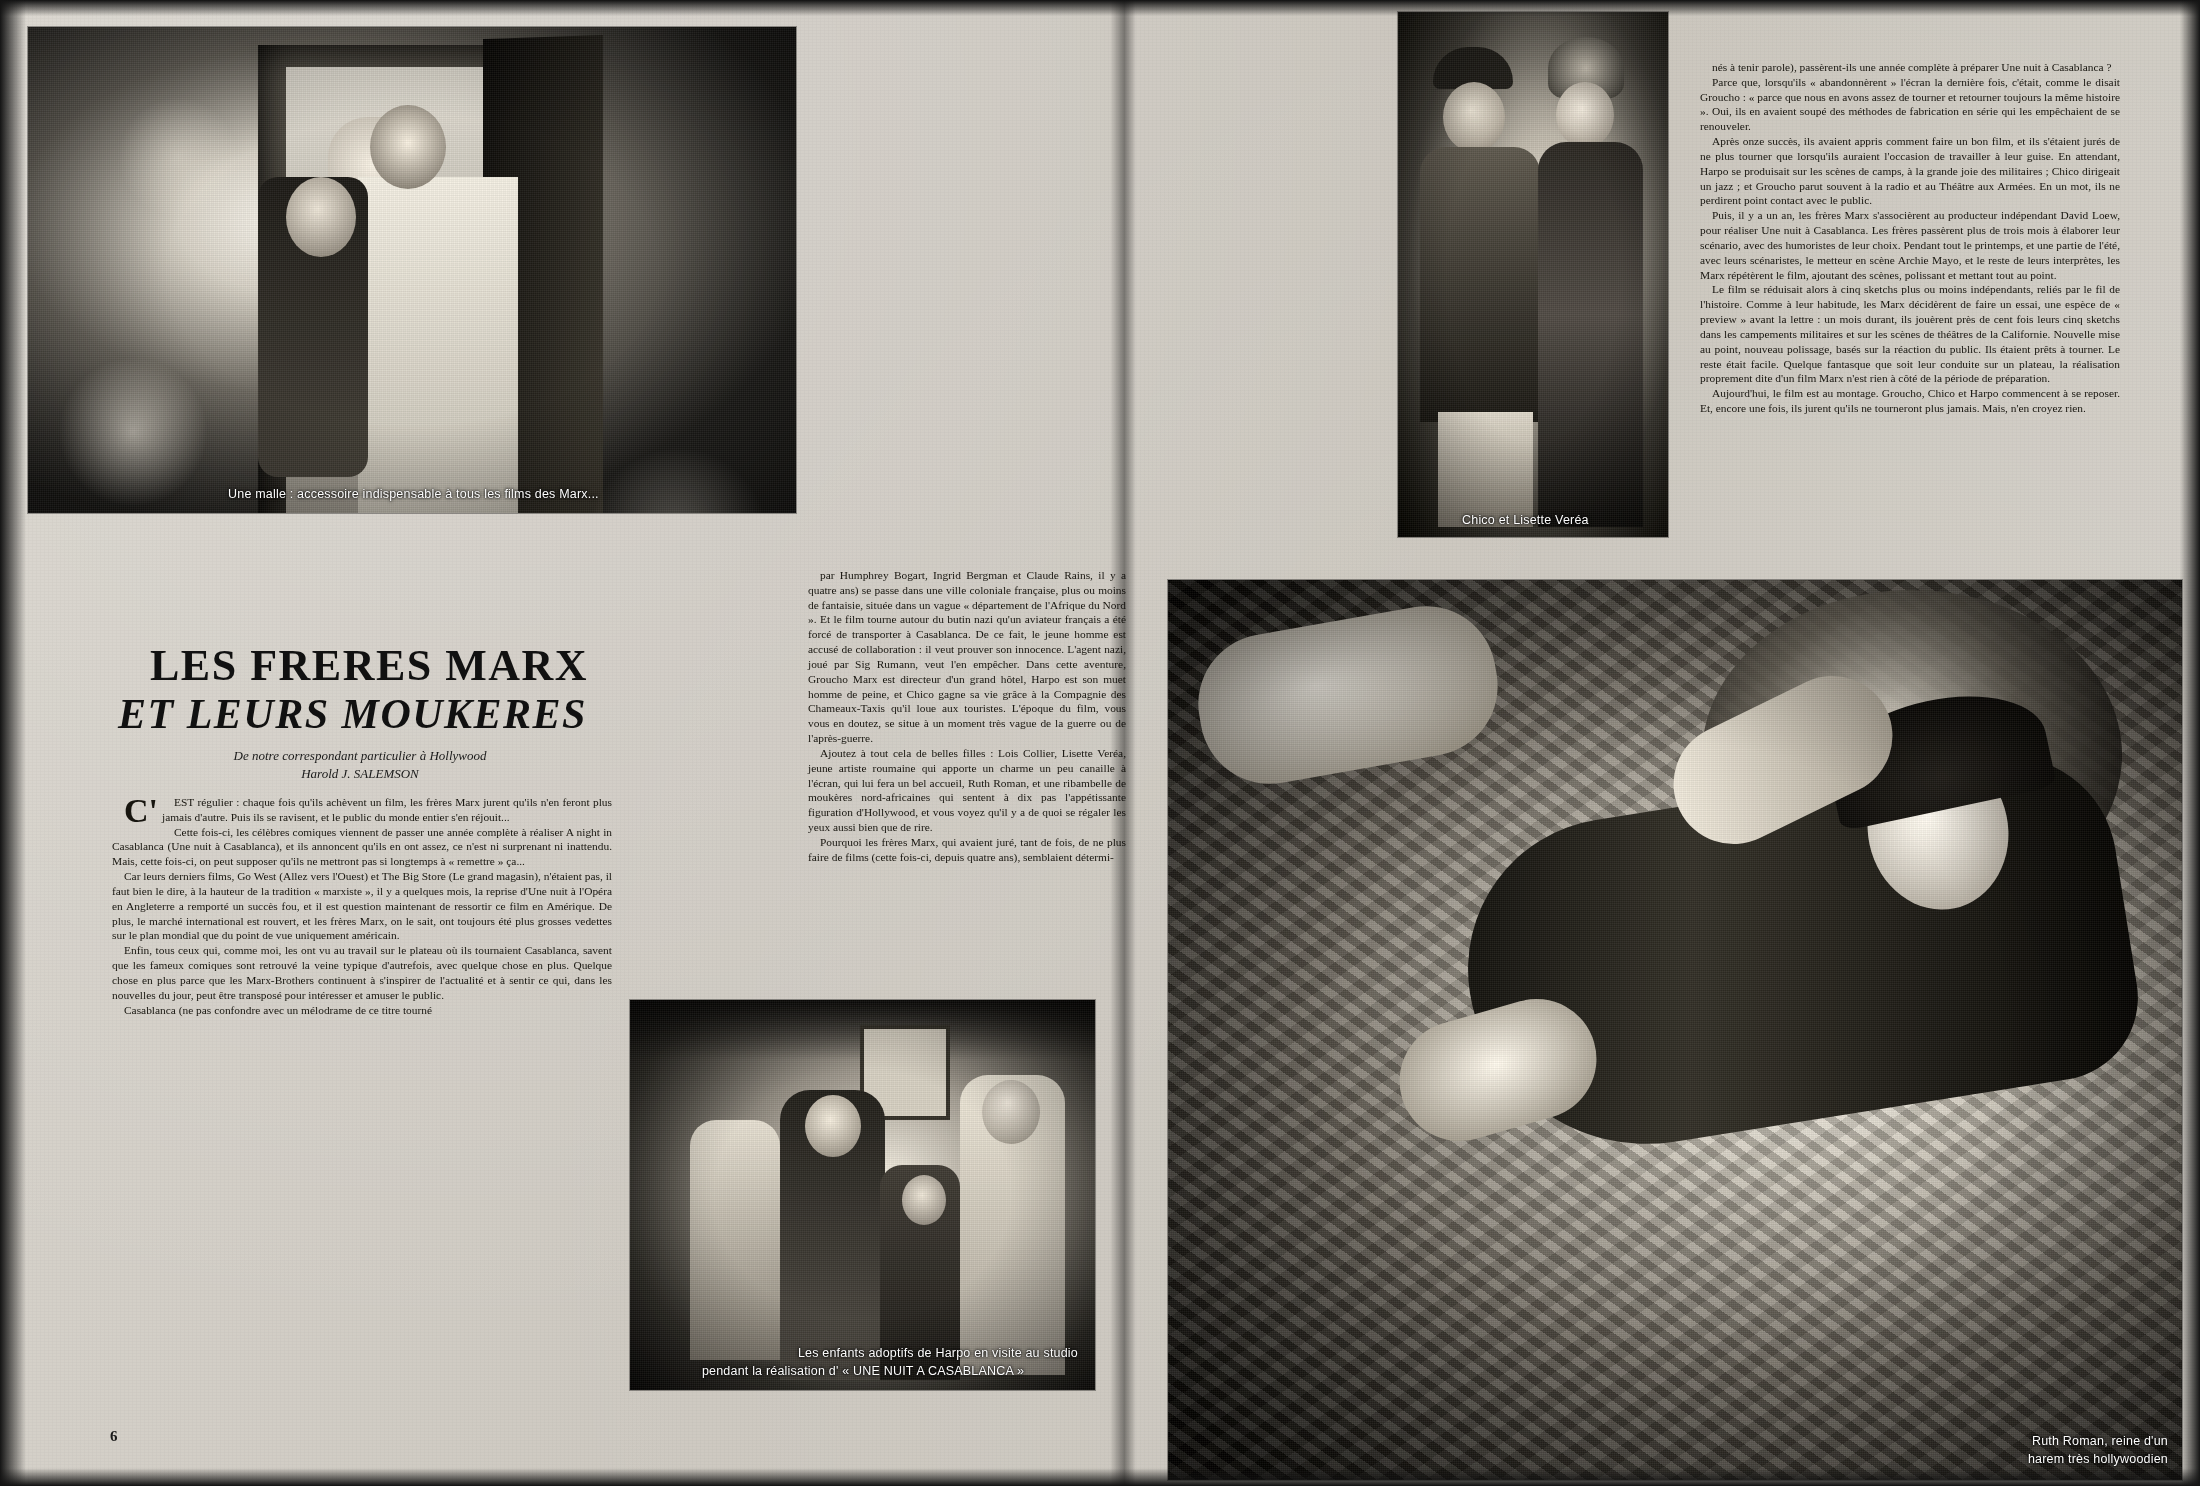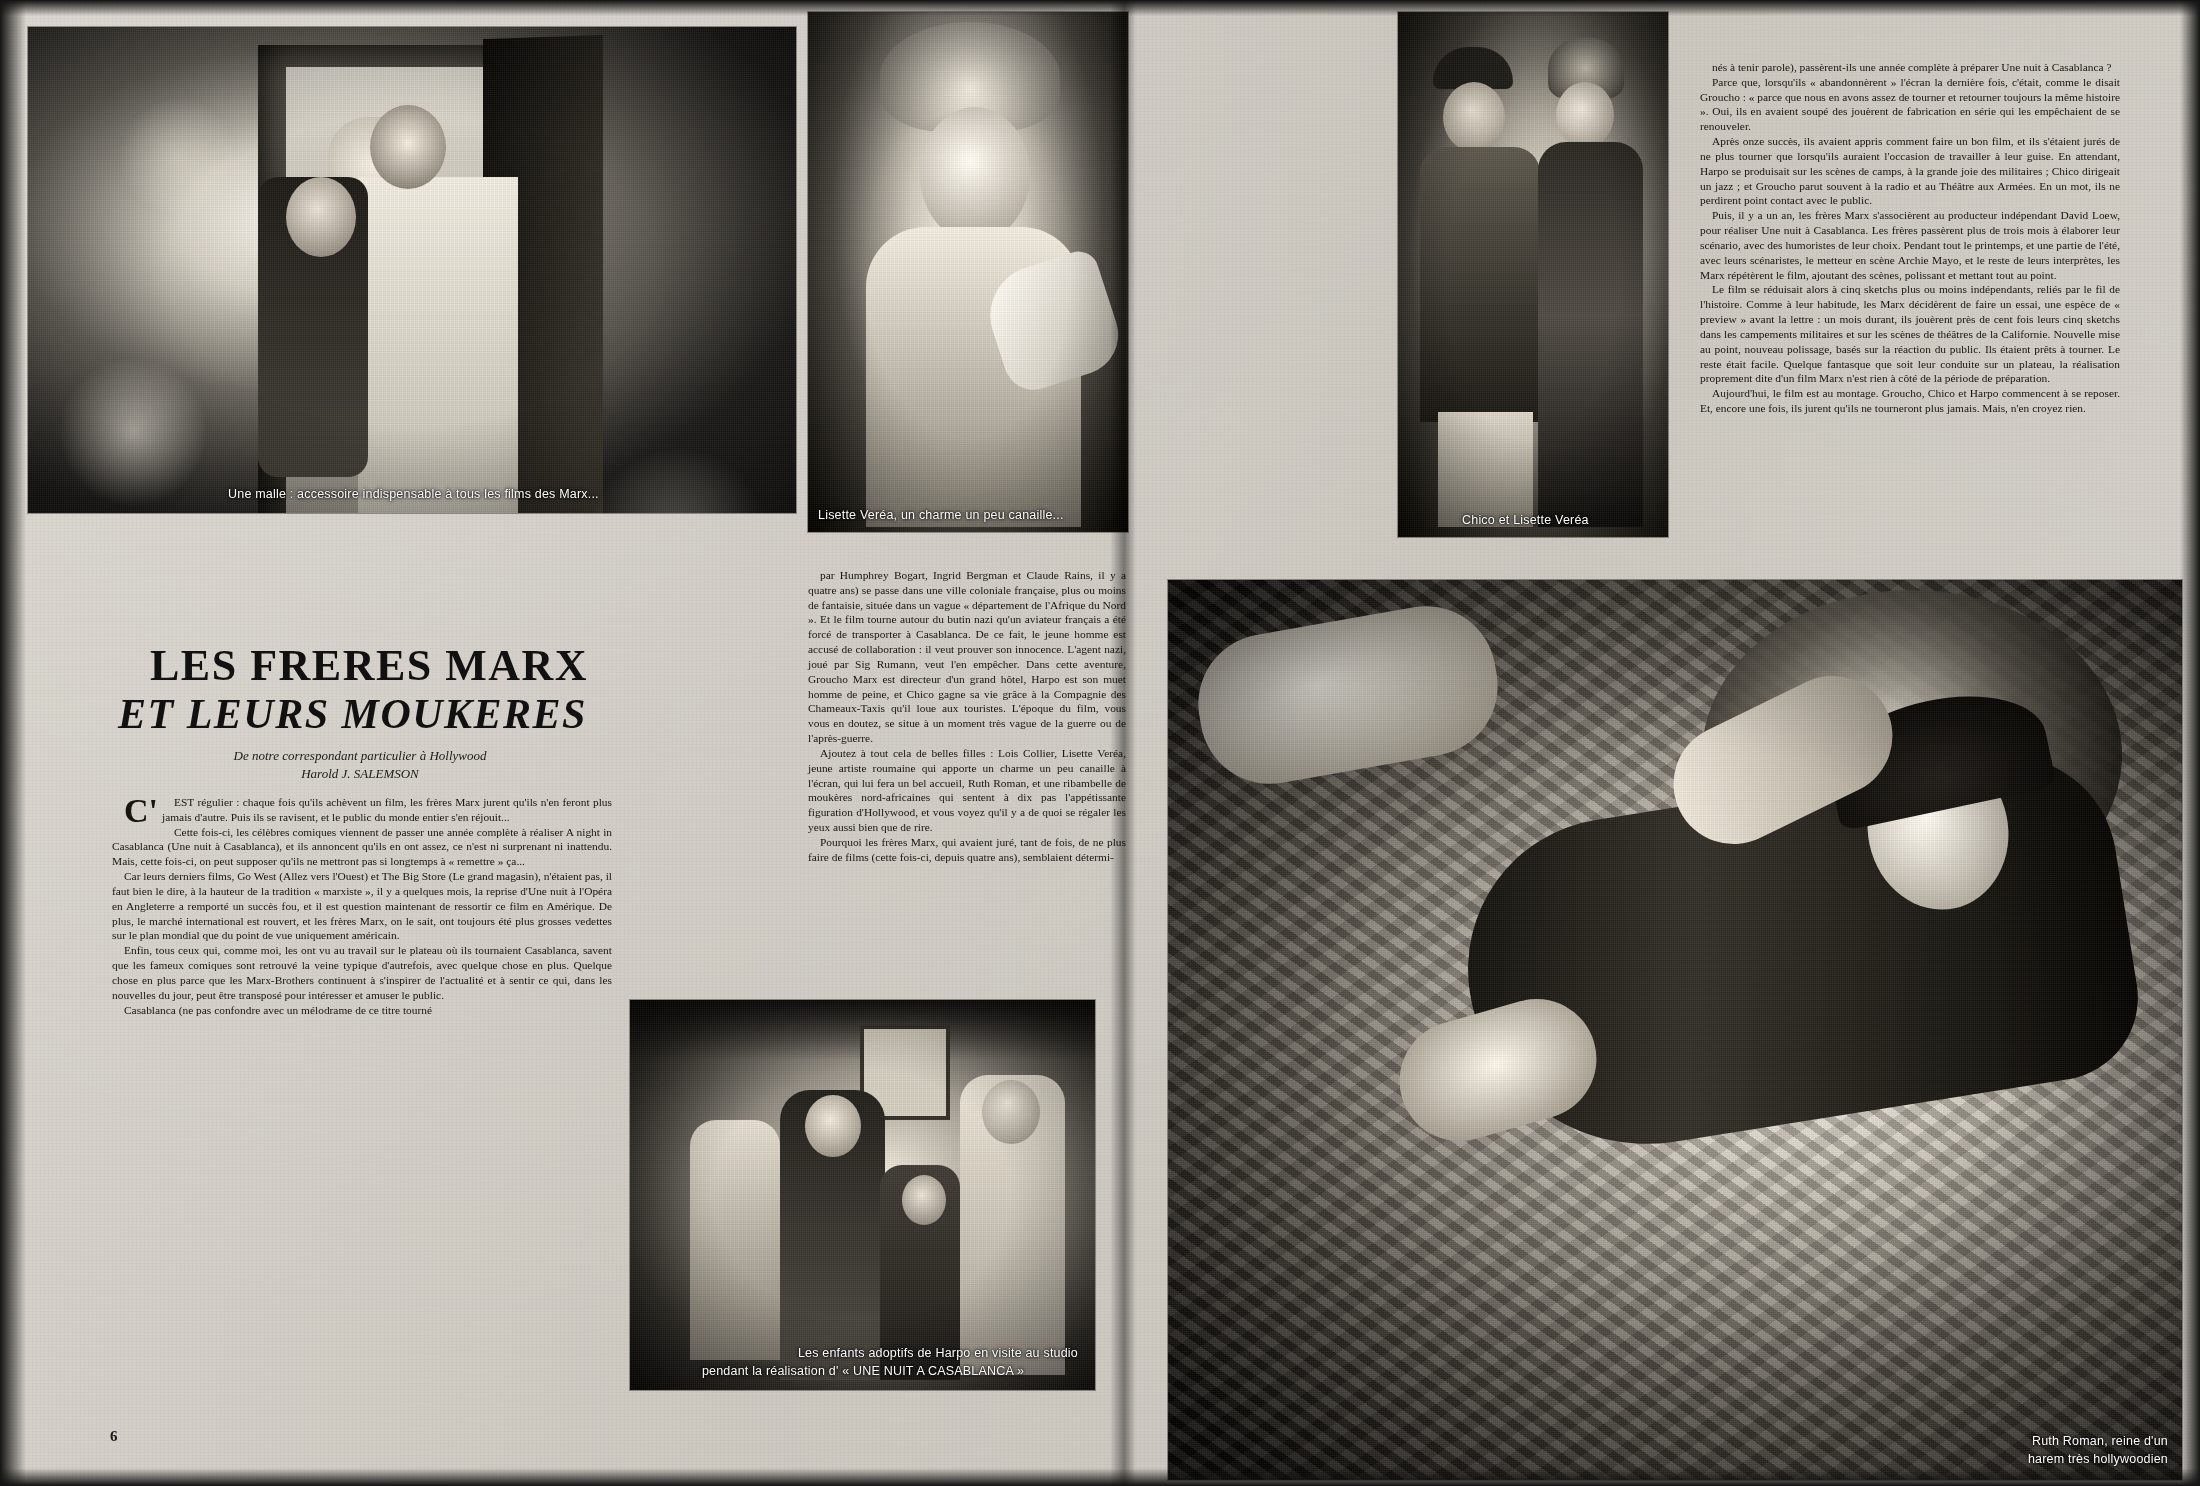--- a/index.html
+++ b/index.html
@@ -187,36 +187,20 @@
       <div style="position:absolute;left:352px;top:80px;width:58px;height:64px;background:radial-gradient(circle at 45% 35%,#f3ece0,#8e887c);border-radius:50%;"></div>
       <div class="vignette"></div>
       <div class="ph-noise"></div>
     </div>
     <div class="caption" style="left:18px;bottom:28px;width:430px;text-align:right;">Les enfants adoptifs de Harpo en visite au studio</div>
     <div class="caption" style="left:18px;bottom:10px;width:430px;text-align:center;">pendant la réalisation d' « UNE NUIT A CASABLANCA »</div>
   </div>
 
   <div class="pagenum" style="left:110px;top:1428px;">6</div>
 
-  <div class="photo" style="left:808px;top:12px;width:320px;height:520px;">
-    <div class="ph-inner" style="background:
-        radial-gradient(ellipse at 50% 38%, #f6f2e9 0%, #cac4b8 25%, #57534c 60%, #16150f 100%);">
-
-      <div style="position:absolute;left:72px;top:10px;width:180px;height:110px;background:radial-gradient(circle at 50% 60%,#f2ece0,#6f6a61);border-radius:50% 50% 35% 35%;"></div>
-
-      <div style="position:absolute;left:112px;top:95px;width:110px;height:135px;background:radial-gradient(circle at 45% 40%,#fbf7ee,#9a9286);border-radius:50%;"></div>
-
-      <div style="position:absolute;left:58px;top:215px;width:215px;height:300px;background:linear-gradient(180deg,#ece6da,#8f897d);border-radius:60px 60px 0 0;"></div>
-
-      <div style="position:absolute;left:185px;top:250px;width:120px;height:120px;background:linear-gradient(135deg,#fbf8f1,#b9b3a7);border-radius:50px 20px 40px 30px;transform:rotate(-18deg);"></div>
-      <div class="vignette"></div>
-      <div class="ph-noise"></div>
-    </div>
-    <div class="caption" style="left:10px;bottom:8px;">Lisette Veréa, un charme un peu canaille...</div>
-  </div>
 
   <div class="col" style="left:808px;top:568px;width:318px;">
     <p>par Humphrey Bogart, Ingrid Bergman et Claude Rains, il y a quatre ans) se passe dans une ville coloniale française, plus ou moins de fantaisie, située dans un vague « département de l'Afrique du Nord ». Et le film tourne autour du butin nazi qu'un aviateur français a été forcé de transporter à Casablanca. De ce fait, le jeune homme est accusé de collaboration : il veut prouver son innocence. L'agent nazi, joué par Sig Rumann, veut l'en empêcher. Dans cette aventure, Groucho Marx est directeur d'un grand hôtel, Harpo est son muet homme de peine, et Chico gagne sa vie grâce à la Compagnie des Chameaux-Taxis qu'il loue aux touristes. L'époque du film, vous vous en doutez, se situe à un moment très vague de la guerre ou de l'après-guerre.</p>
     <p>Ajoutez à tout cela de belles filles : Lois Collier, Lisette Veréa, jeune artiste roumaine qui apporte un charme un peu canaille à l'écran, qui lui fera un bel accueil, Ruth Roman, et une ribambelle de moukères nord-africaines qui sentent à dix pas l'appétissante figuration d'Hollywood, et vous voyez qu'il y a de quoi se régaler les yeux aussi bien que de rire.</p>
     <p>Pourquoi les frères Marx, qui avaient juré, tant de fois, de ne plus faire de films (cette fois-ci, depuis quatre ans), semblaient détermi-</p>
   </div>
 
 
   <div class="photo" style="left:1398px;top:12px;width:270px;height:525px;">
     <div class="ph-inner" style="background:
@@ -229,21 +213,21 @@
       <div style="position:absolute;left:158px;top:70px;width:58px;height:66px;background:radial-gradient(circle at 45% 40%,#f4ede0,#8d8579);border-radius:50%;"></div>
       <div style="position:absolute;left:140px;top:130px;width:105px;height:385px;background:linear-gradient(180deg,#322f2a,#55504a 45%,#1c1b18);border-radius:28px 28px 0 0;"></div>
       <div class="vignette"></div>
       <div class="ph-noise"></div>
     </div>
     <div class="caption" style="left:38px;bottom:8px;margin-left:26px;">Chico et Lisette Veréa</div>
   </div>
 
   <div class="col" style="left:1700px;top:60px;width:420px;">
     <p>nés à tenir parole), passèrent-ils une année complète à préparer Une nuit à Casablanca ?</p>
-    <p>Parce que, lorsqu'ils « abandonnèrent » l'écran la dernière fois, c'était, comme le disait Groucho : « parce que nous en avons assez de tourner et retourner toujours la même histoire ». Oui, ils en avaient soupé des jouèrent de fabrication en série qui les empêchaient de se renouveler.</p>
+    <p>Parce que, lorsqu'ils « abandonnèrent » l'écran la dernière fois, c'était, comme le disait Groucho : « parce que nous en avons assez de tourner et retourner toujours la même histoire ». Oui, ils en avaient soupé des méthodes de fabrication en série qui les empêchaient de se renouveler.</p>
     <p>Après onze succès, ils avaient appris comment faire un bon film, et ils s'étaient jurés de ne plus tourner que lorsqu'ils auraient l'occasion de travailler à leur guise. En attendant, Harpo se produisait sur les scènes de camps, à la grande joie des militaires ; Chico dirigeait un jazz ; et Groucho parut souvent à la radio et au Théâtre aux Armées. En un mot, ils ne perdirent point contact avec le public.</p>
     <p>Puis, il y a un an, les frères Marx s'associèrent au producteur indépendant David Loew, pour réaliser Une nuit à Casablanca. Les frères passèrent plus de trois mois à élaborer leur scénario, avec des humoristes de leur choix. Pendant tout le printemps, et une partie de l'été, avec leurs scénaristes, le metteur en scène Archie Mayo, et le reste de leurs interprètes, les Marx répétèrent le film, ajoutant des scènes, polissant et mettant tout au point.</p>
     <p>Le film se réduisait alors à cinq sketchs plus ou moins indépendants, reliés par le fil de l'histoire. Comme à leur habitude, les Marx décidèrent de faire un essai, une espèce de « preview » avant la lettre : un mois durant, ils jouèrent près de cent fois leurs cinq sketchs dans les campements militaires et sur les scènes de théâtres de la Californie. Nouvelle mise au point, nouveau polissage, basés sur la réaction du public. Ils étaient prêts à tourner. Le reste était facile. Quelque fantasque que soit leur conduite sur un plateau, la réalisation proprement dite d'un film Marx n'est rien à côté de la période de préparation.</p>
     <p>Aujourd'hui, le film est au montage. Groucho, Chico et Harpo commencent à se reposer. Et, encore une fois, ils jurent qu'ils ne tourneront plus jamais. Mais, n'en croyez rien.</p>
   </div>
 
   <div class="photo" style="left:1168px;top:580px;width:1014px;height:900px;">
     <div class="ph-inner" style="background:
         radial-gradient(ellipse at 62% 48%, #f3efe5 0%, #cbc5b8 22%, #6d675d 55%, #201e19 92%);">
 

